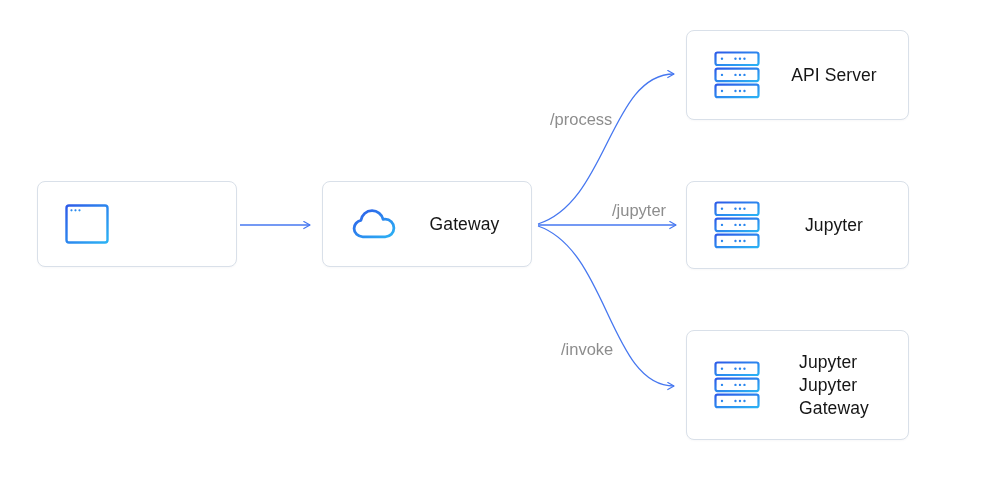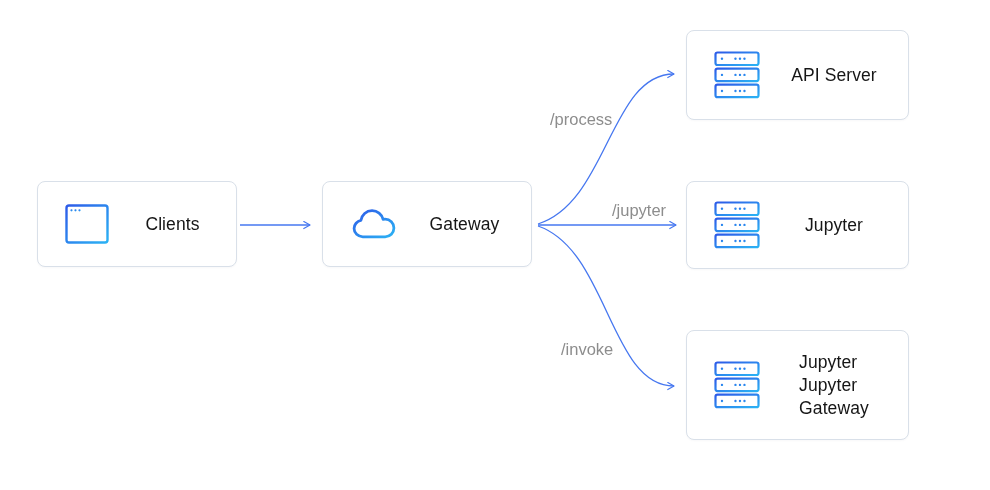--- a/index.html
+++ b/index.html
@@ -89,23 +89,20 @@
         <circle cx="10.5" cy="6.3" r="1.1" fill="url(#gb)"></circle>
         <circle cx="14.5" cy="6.3" r="1.1" fill="url(#gb)"></circle>
         <line x1="29.5" y1="11" x2="29.5" y2="38" stroke="url(#gb)" stroke-width="2"></line>
         <line x1="6" y1="16" x2="25" y2="16" stroke="url(#gb)" stroke-width="2"></line>
         <line x1="6" y1="20.5" x2="25" y2="20.5" stroke="url(#gb)" stroke-width="2"></line>
         <line x1="6" y1="25" x2="25" y2="25" stroke="url(#gb)" stroke-width="2"></line>
         <line x1="6" y1="29.5" x2="25" y2="29.5" stroke="url(#gb)" stroke-width="2"></line>
         <line x1="6" y1="34" x2="25" y2="34" stroke="url(#gb)" stroke-width="2"></line>
       </svg>
     </span>
-    <span class="node-label">
-        <span class="lines">Clients</span>
-      </span>
   </div>
 
   <div class="node node-gateway">
     <span class="node-icon">
       <svg width="48" height="34" viewBox="0 0 47 33" xmlns="http://www.w3.org/2000/svg">
         <defs>
           <linearGradient id="gc" x1="0" y1="0" x2="1" y2="1">
             <stop offset="0" stop-color="#2d5be8"></stop>
               <stop offset="1" stop-color="#2bb2f4"></stop>
           </linearGradient>

